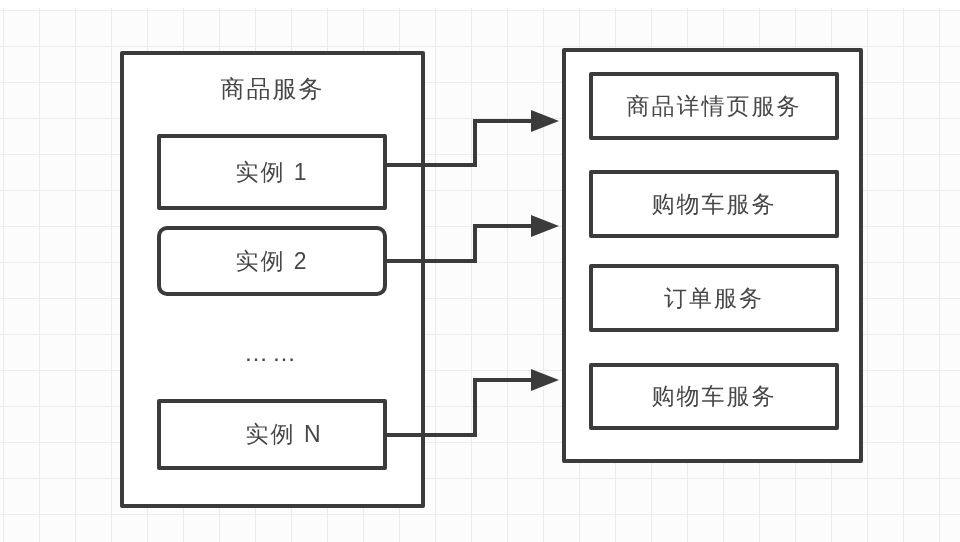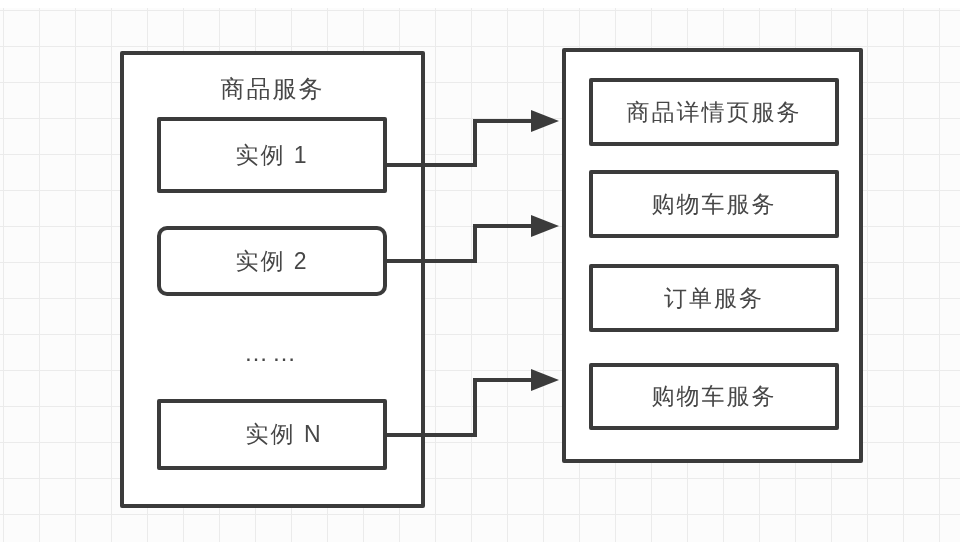--- a/index.html
+++ b/index.html
@@ -66,40 +66,40 @@
     background: #ffffff;
     display: flex;
     align-items: center;
     justify-content: center;
     font-size: 23px;
     letter-spacing: 2px;
     color: #474747;
   }
 
   
-  .inst-0 { left: 33px; top: 62px;  width: 230px; height: 76px; }
+  .inst-0 { left: 33px; top: 79px;  width: 230px; height: 76px; }
   .inst-1 { left: 33px; top: 171px; width: 230px; height: 70px; border-radius: 10px; }
   .inst-2 { left: 33px; top: 344px; width: 230px; height: 71px; padding-left: 24px; }
 
   .ellipsis-row {
     position: absolute;
     left: 33px;
     top: 278px;
     width: 230px;
     height: 40px;
     display: flex;
     align-items: center;
     justify-content: center;
     font-size: 24px;
     letter-spacing: 4px;
     color: #474747;
   }
 
   
-  .svc-0 { left: 23px; top: 26px;  width: 250px; height: 68px; }
+  .svc-0 { left: 23px; top: 20px;  width: 250px; height: 68px; }
   .svc-1 { left: 23px; top: 118px; width: 250px; height: 68px; justify-content: center; }
   .svc-2 { left: 23px; top: 212px; width: 250px; height: 68px; font-family: Liberation Mono, monospace; }
   .svc-3 { left: 23px; top: 311px; width: 250px; height: 67px; }
 
   .arrow-layer {
     position: absolute;
     left: 0;
     top: 0;
     width: 960px;
     height: 542px;

